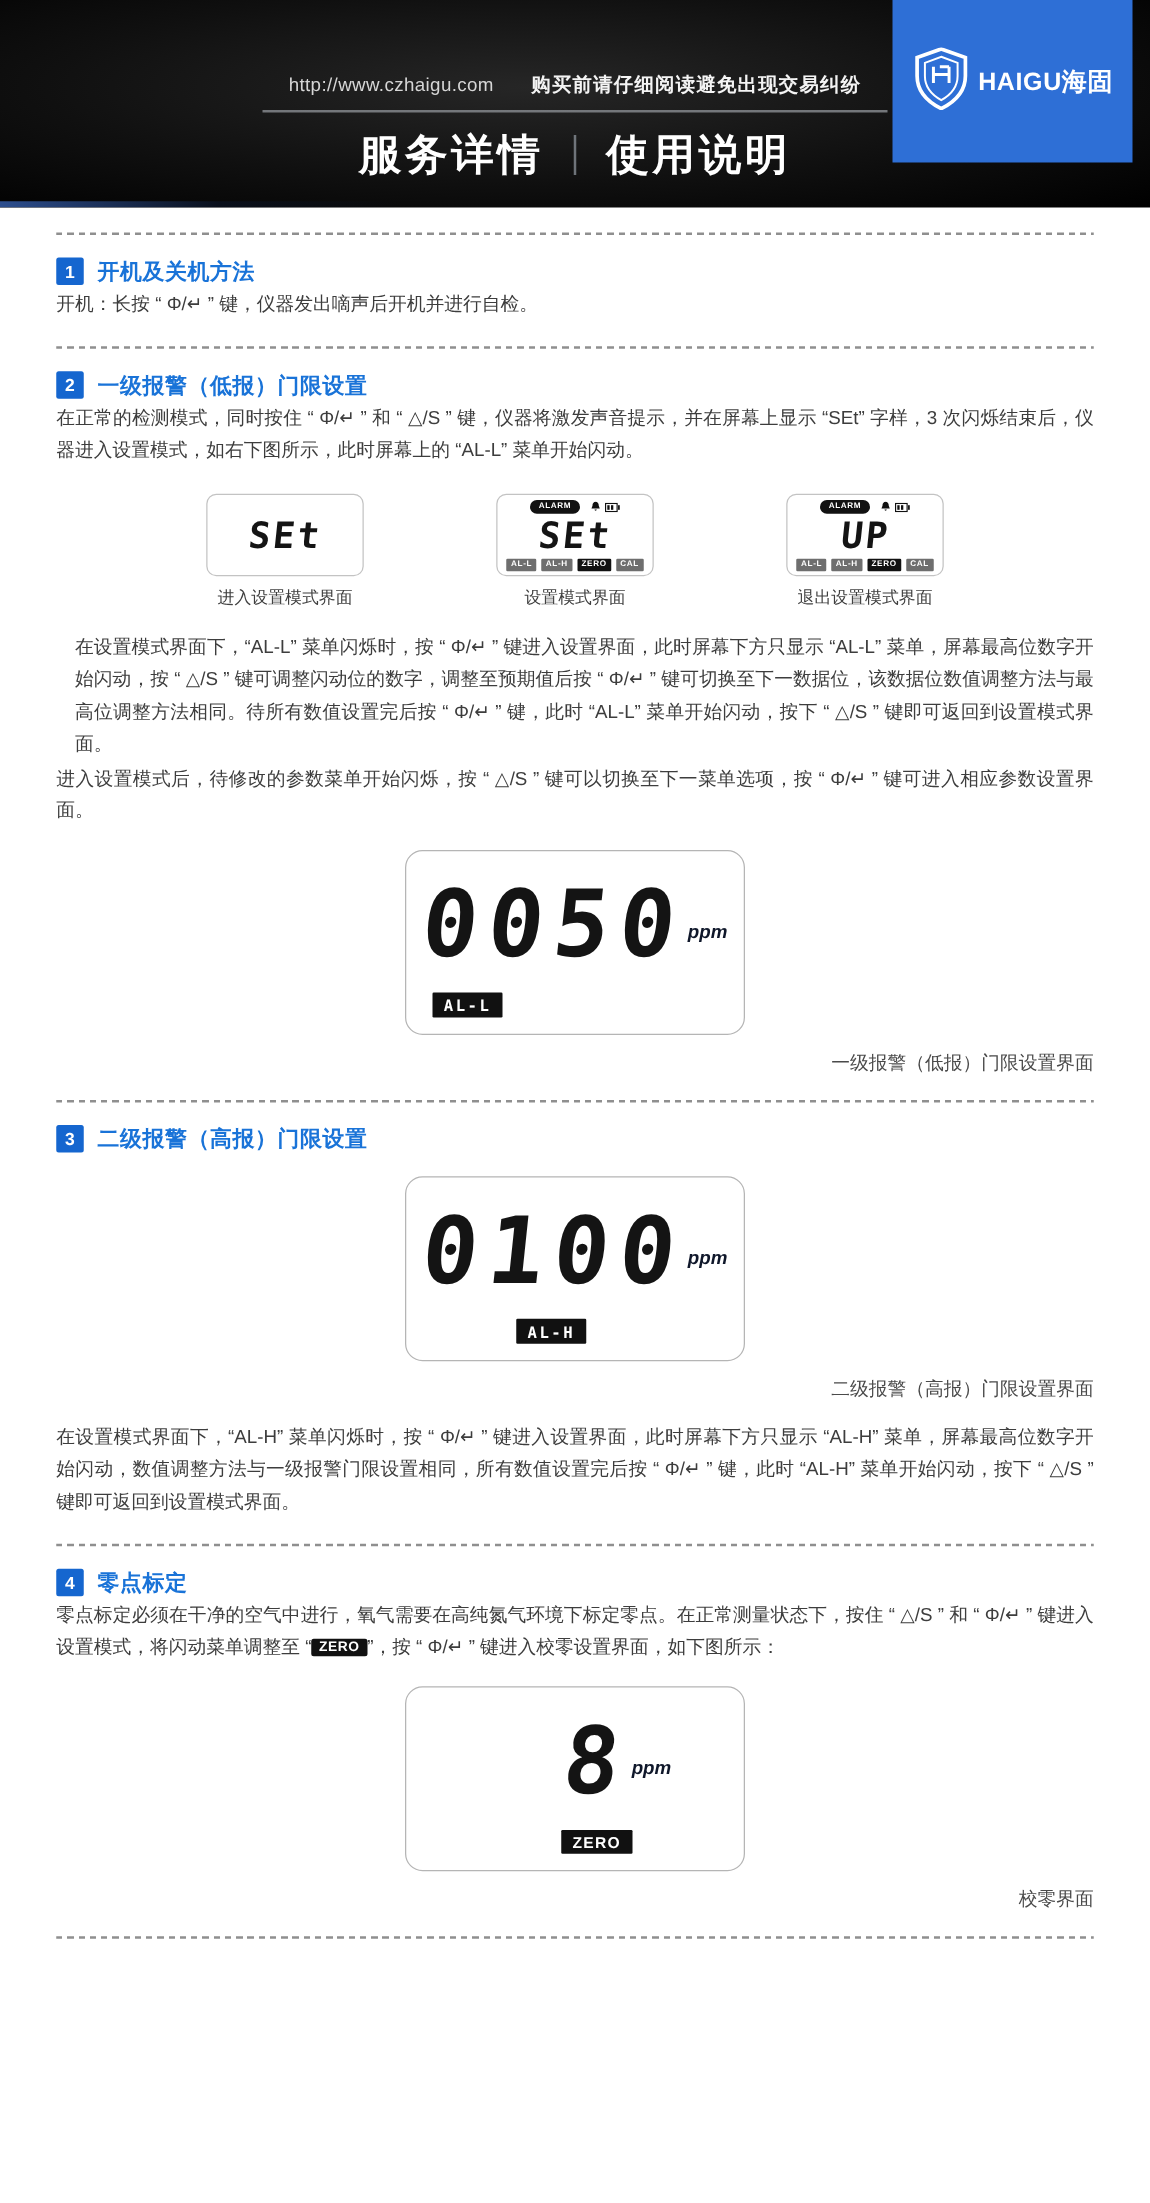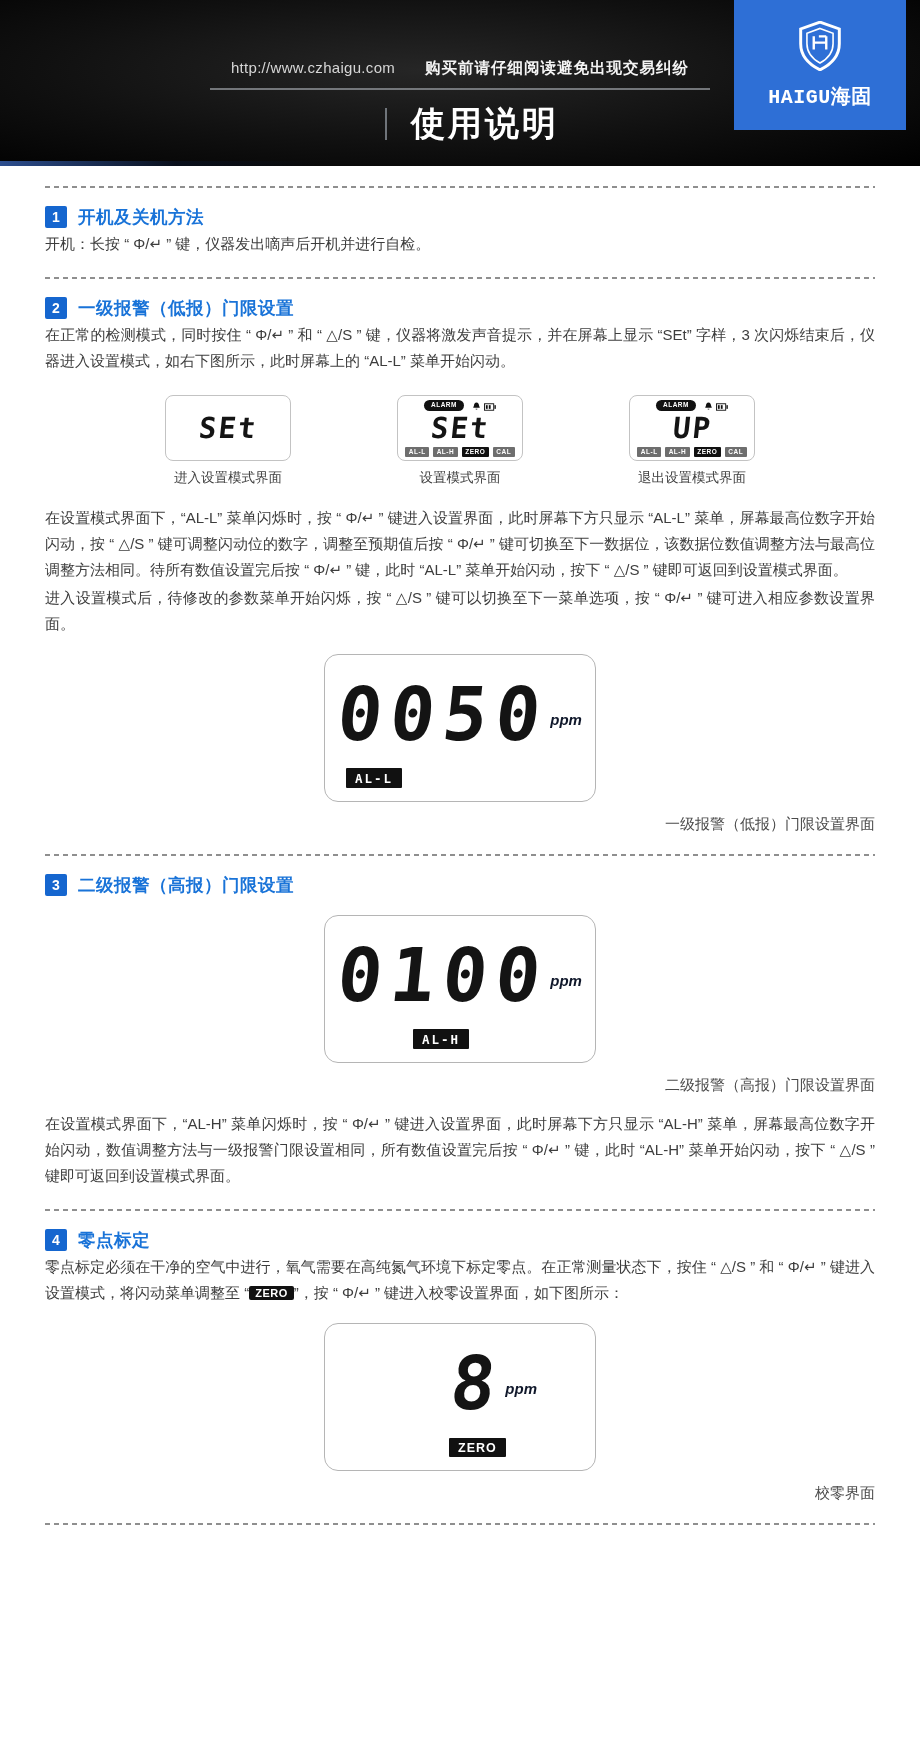--- a/index.html
+++ b/index.html
@@ -20,23 +20,23 @@
     background:linear-gradient(90deg,#2c4e8f 0%, rgba(10,20,40,0.6) 55%, rgba(0,0,0,0) 100%); }
   .hdr-center { padding-top:58px; text-align:center; width:700px; margin:0 auto; }
   .hdr-line1 { display:flex; justify-content:center; gap:30px; align-items:baseline; }
   .hdr-url { color:#d6d6d6; font-size:15px; letter-spacing:0.3px; }
   .hdr-notice { color:#f4f4f4; font-size:15.5px; font-weight:bold; letter-spacing:1px; }
   .hdr-rule { width:500px; height:2px; background:#84878c; opacity:0.85; margin:9px auto 11px; }
   .hdr-title { color:#fff; font-size:34px; font-weight:bold; letter-spacing:3px;
     display:flex; align-items:center; justify-content:center; }
   .vbar { display:inline-block; width:2px; height:32px; background:#8d949c; margin:0 24px; opacity:0.75; }
 
-  .logo-box { position:absolute; top:0; right:14px; width:172px; height:130px;
-    background:#2e6fd6; display:flex; flex-direction:column; align-items:center;
-    justify-content:center; gap:7px;font-family:Liberation Mono, monospace; }
+  .logo-box { position:absolute; top:0; right:14px; width:192px; height:130px;
+    background:#2e6fd6; display:flex; flex-direction:row; align-items:center;
+    justify-content:center; gap:7px; }
   .logo-brand { color:#fff; font-size:20px; font-weight:bold; letter-spacing:0.5px; }
 
   
   .content { padding:0 45px; }
   .divider { height:2px; margin-top:20px;
     background:repeating-linear-gradient(90deg,#8f8f8f 0 5px, rgba(0,0,0,0) 5px 9px); }
   .sec-head { display:flex; align-items:center; gap:11px; margin-top:17px; }
   .sec-badge { width:22px; height:22px; background:#1566cf; color:#fff; font-size:14px;
     font-weight:bold; display:flex; align-items:center; justify-content:center; border-radius:2px; }
   .sec-title { color:#1973d8; font-size:17.5px; font-weight:bold; letter-spacing:0.5px; }
@@ -87,20 +87,21 @@
 <body>
 
 <header class="hdr">
   <div class="hdr-center">
     <div class="hdr-line1">
       <span class="hdr-url">http://www.czhaigu.com</span>
       <span class="hdr-notice">购买前请仔细阅读避免出现交易纠纷</span>
     </div>
     <div class="hdr-rule"></div>
     <div class="hdr-title">
+      <span>服务详情</span>
       <span class="vbar"></span>
       <span>使用说明</span>
     </div>
   </div>
   <div class="logo-box">
     <span>
       <svg width="46" height="50" viewBox="0 0 40 44">
         <path d="M20 1 L37 7 V20 C37 31 29 38.5 20 43 C11 38.5 3 31 3 20 V7 Z" fill="none" stroke="#fff" stroke-width="2.6"></path>
         <path d="M20 6.5 L31.5 10.8 V20 C31.5 27.8 26.8 33.2 20 37 C13.2 33.2 8.5 27.8 8.5 20 V10.8 Z" fill="none" stroke="#fff" stroke-width="1.4"></path>
         <path d="M14.5 13.5 V25 M25.5 13.5 V25 M14.5 19 H25.5 M19 13.5 h6.5" stroke="#fff" stroke-width="2.1" fill="none"></path>
@@ -193,21 +194,21 @@
           <span class="tag-s tag-gray">AL-L</span>
           <span class="tag-s tag-gray">AL-H</span>
           <span class="tag-s tag-dark">ZERO</span>
           <span class="tag-s tag-gray">CAL</span>
         </div>
       </div>
       <figcaption class="screen-cap">退出设置模式界面</figcaption>
     </figure>
   </div>
 
-  <p class="para" style="margin-top:18px;">在设置模式界面下，“AL-L” 菜单闪烁时，按 “ Φ/↵ ” 键进入设置界面，此时屏幕下方只显示 “AL-L” 菜单，屏幕最高位数字开始闪动，按 “ △/S ” 键可调整闪动位的数字，调整至预期值后按 “ Φ/↵ ” 键可切换至下一数据位，该数据位数值调整方法与最高位调整方法相同。待所有数值设置完后按 “ Φ/↵ ” 键，此时 “AL-L” 菜单开始闪动，按下 “ △/S ” 键即可返回到设置模式界面。</p>
+  <p class="para" style="margin-top:18px;margin-left:15px;">在设置模式界面下，“AL-L” 菜单闪烁时，按 “ Φ/↵ ” 键进入设置界面，此时屏幕下方只显示 “AL-L” 菜单，屏幕最高位数字开始闪动，按 “ △/S ” 键可调整闪动位的数字，调整至预期值后按 “ Φ/↵ ” 键可切换至下一数据位，该数据位数值调整方法与最高位调整方法相同。待所有数值设置完后按 “ Φ/↵ ” 键，此时 “AL-L” 菜单开始闪动，按下 “ △/S ” 键即可返回到设置模式界面。</p>
   <p class="para">进入设置模式后，待修改的参数菜单开始闪烁，按 “ △/S ” 键可以切换至下一菜单选项，按 “ Φ/↵ ” 键可进入相应参数设置界面。</p>
 
   <div class="lcd-big lcd-low">
     <div class="big-digits">
       <span class="seg">0050</span>
       <span class="unit">ppm</span>
     </div>
     <span class="tag-big">AL-L</span>
   </div>
   <div class="lcd-cap">一级报警（低报）门限设置界面</div>

